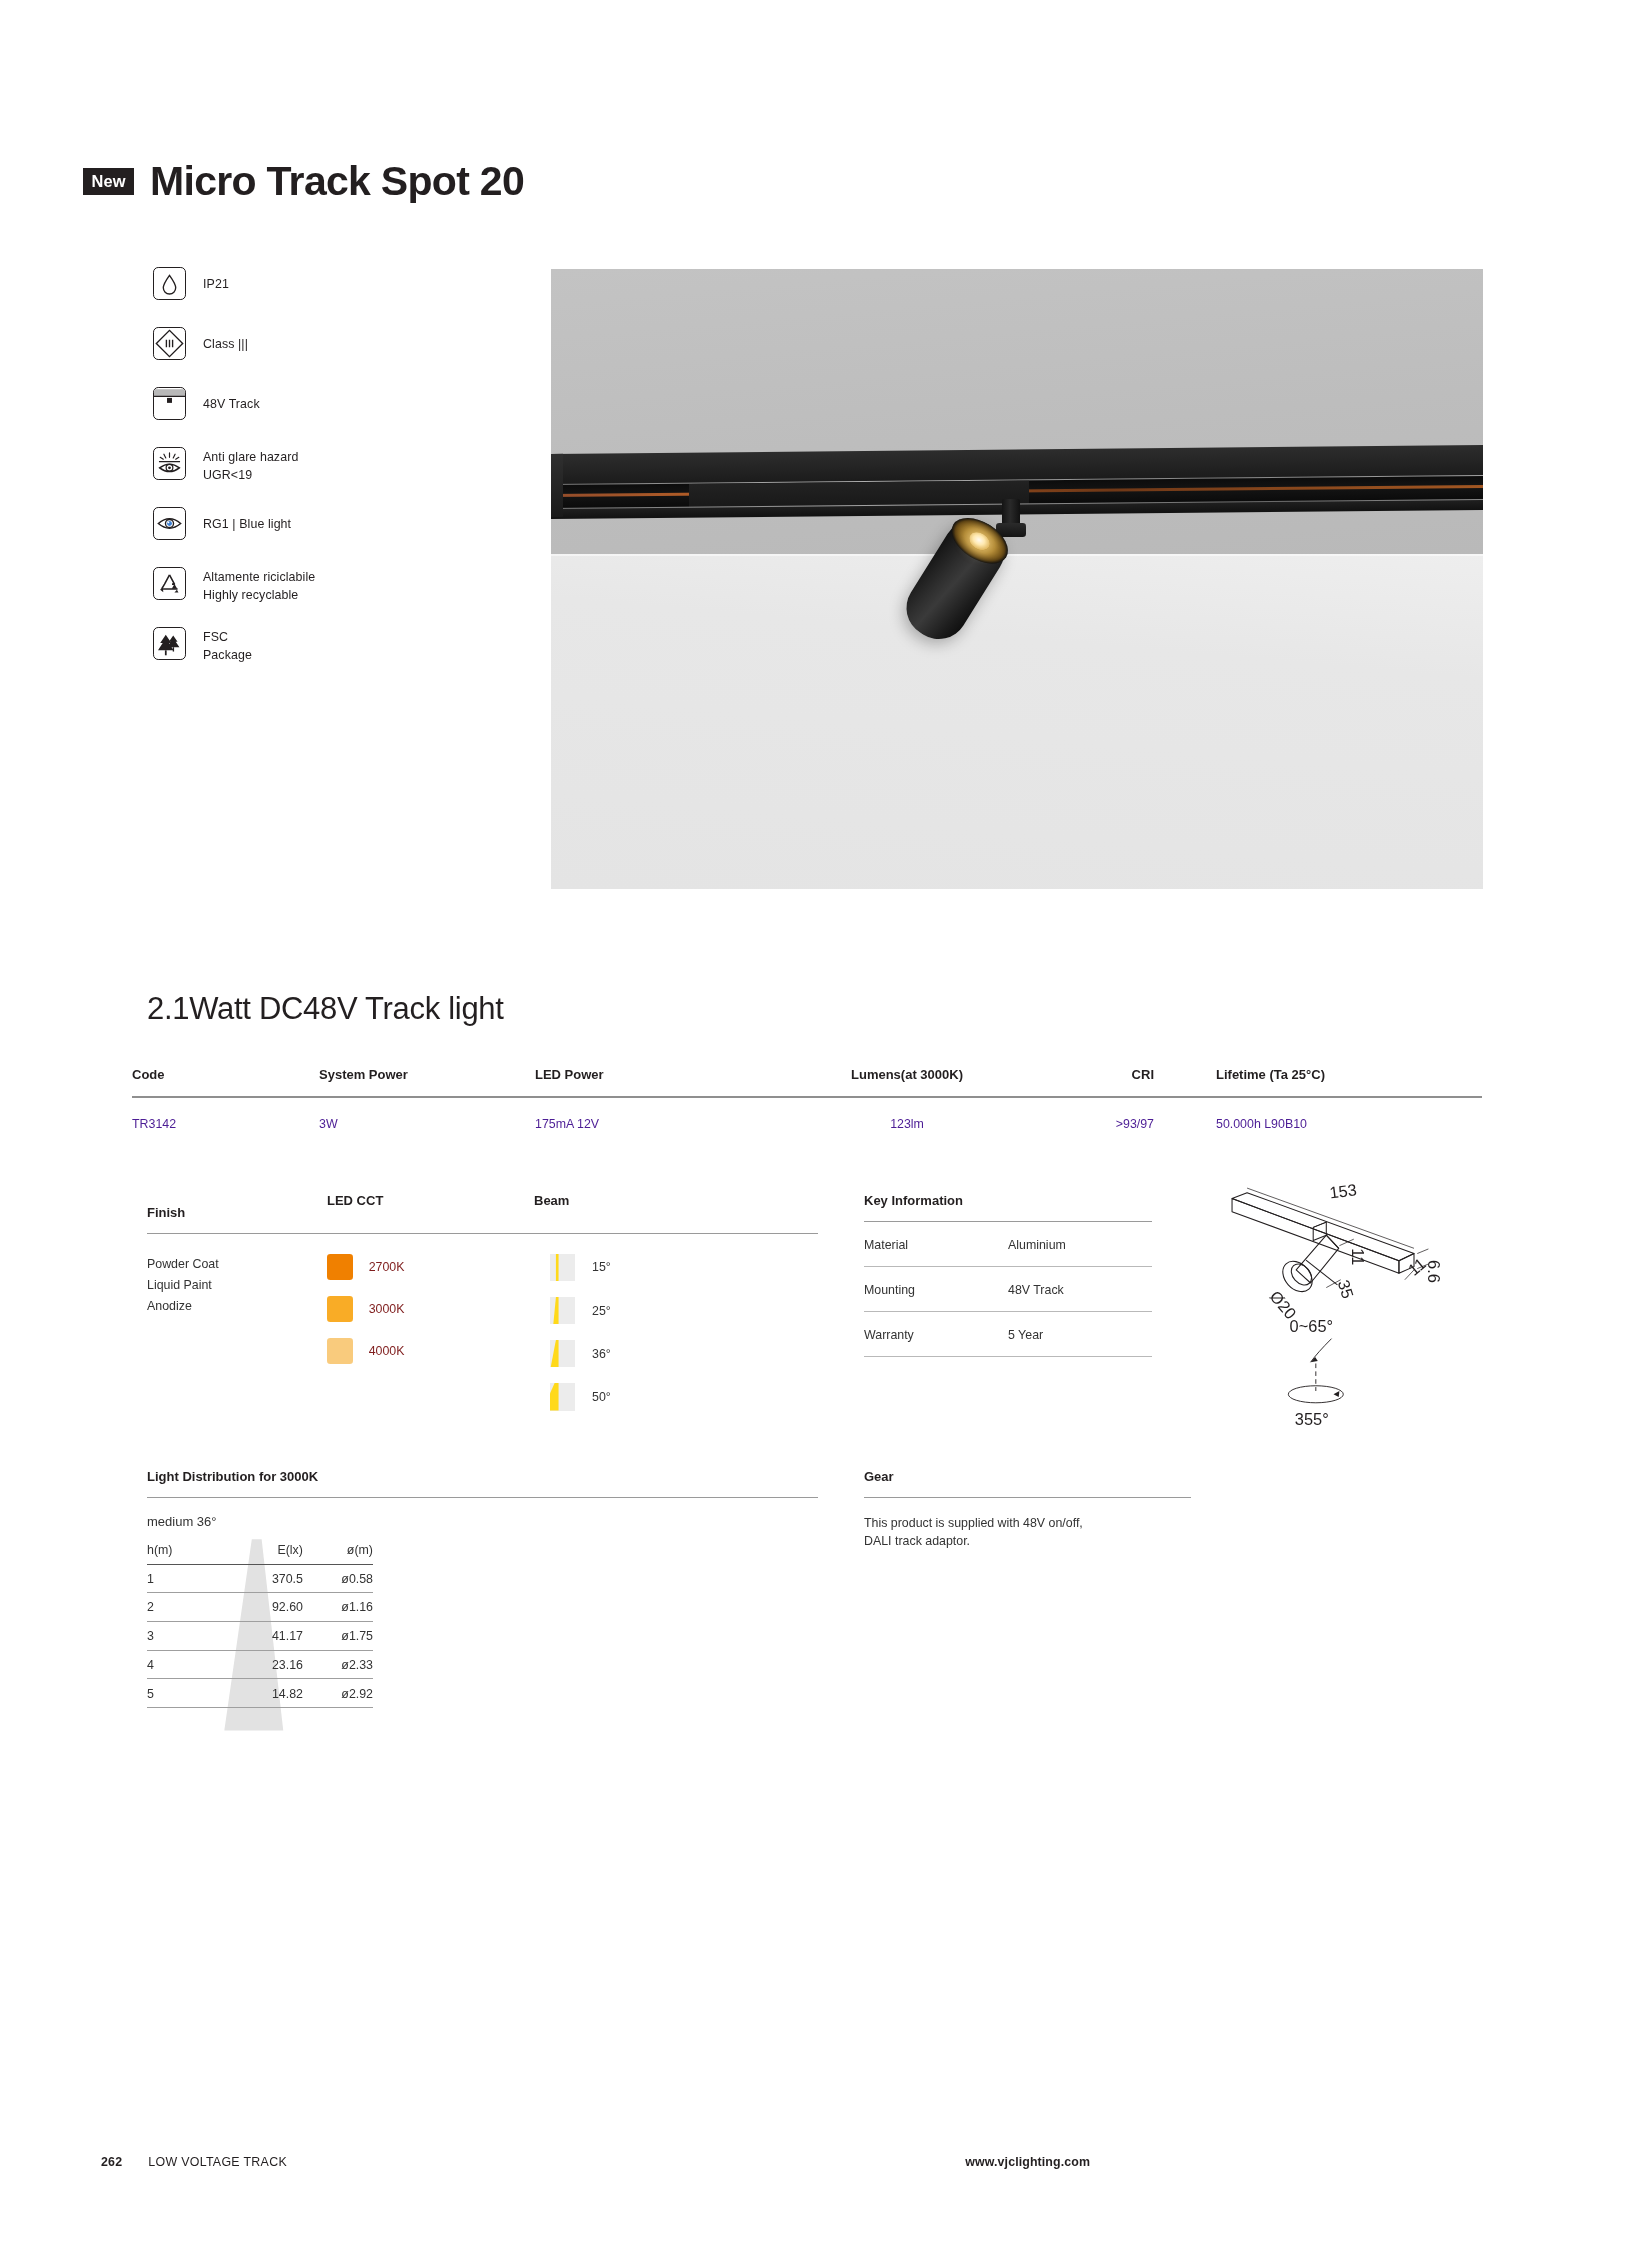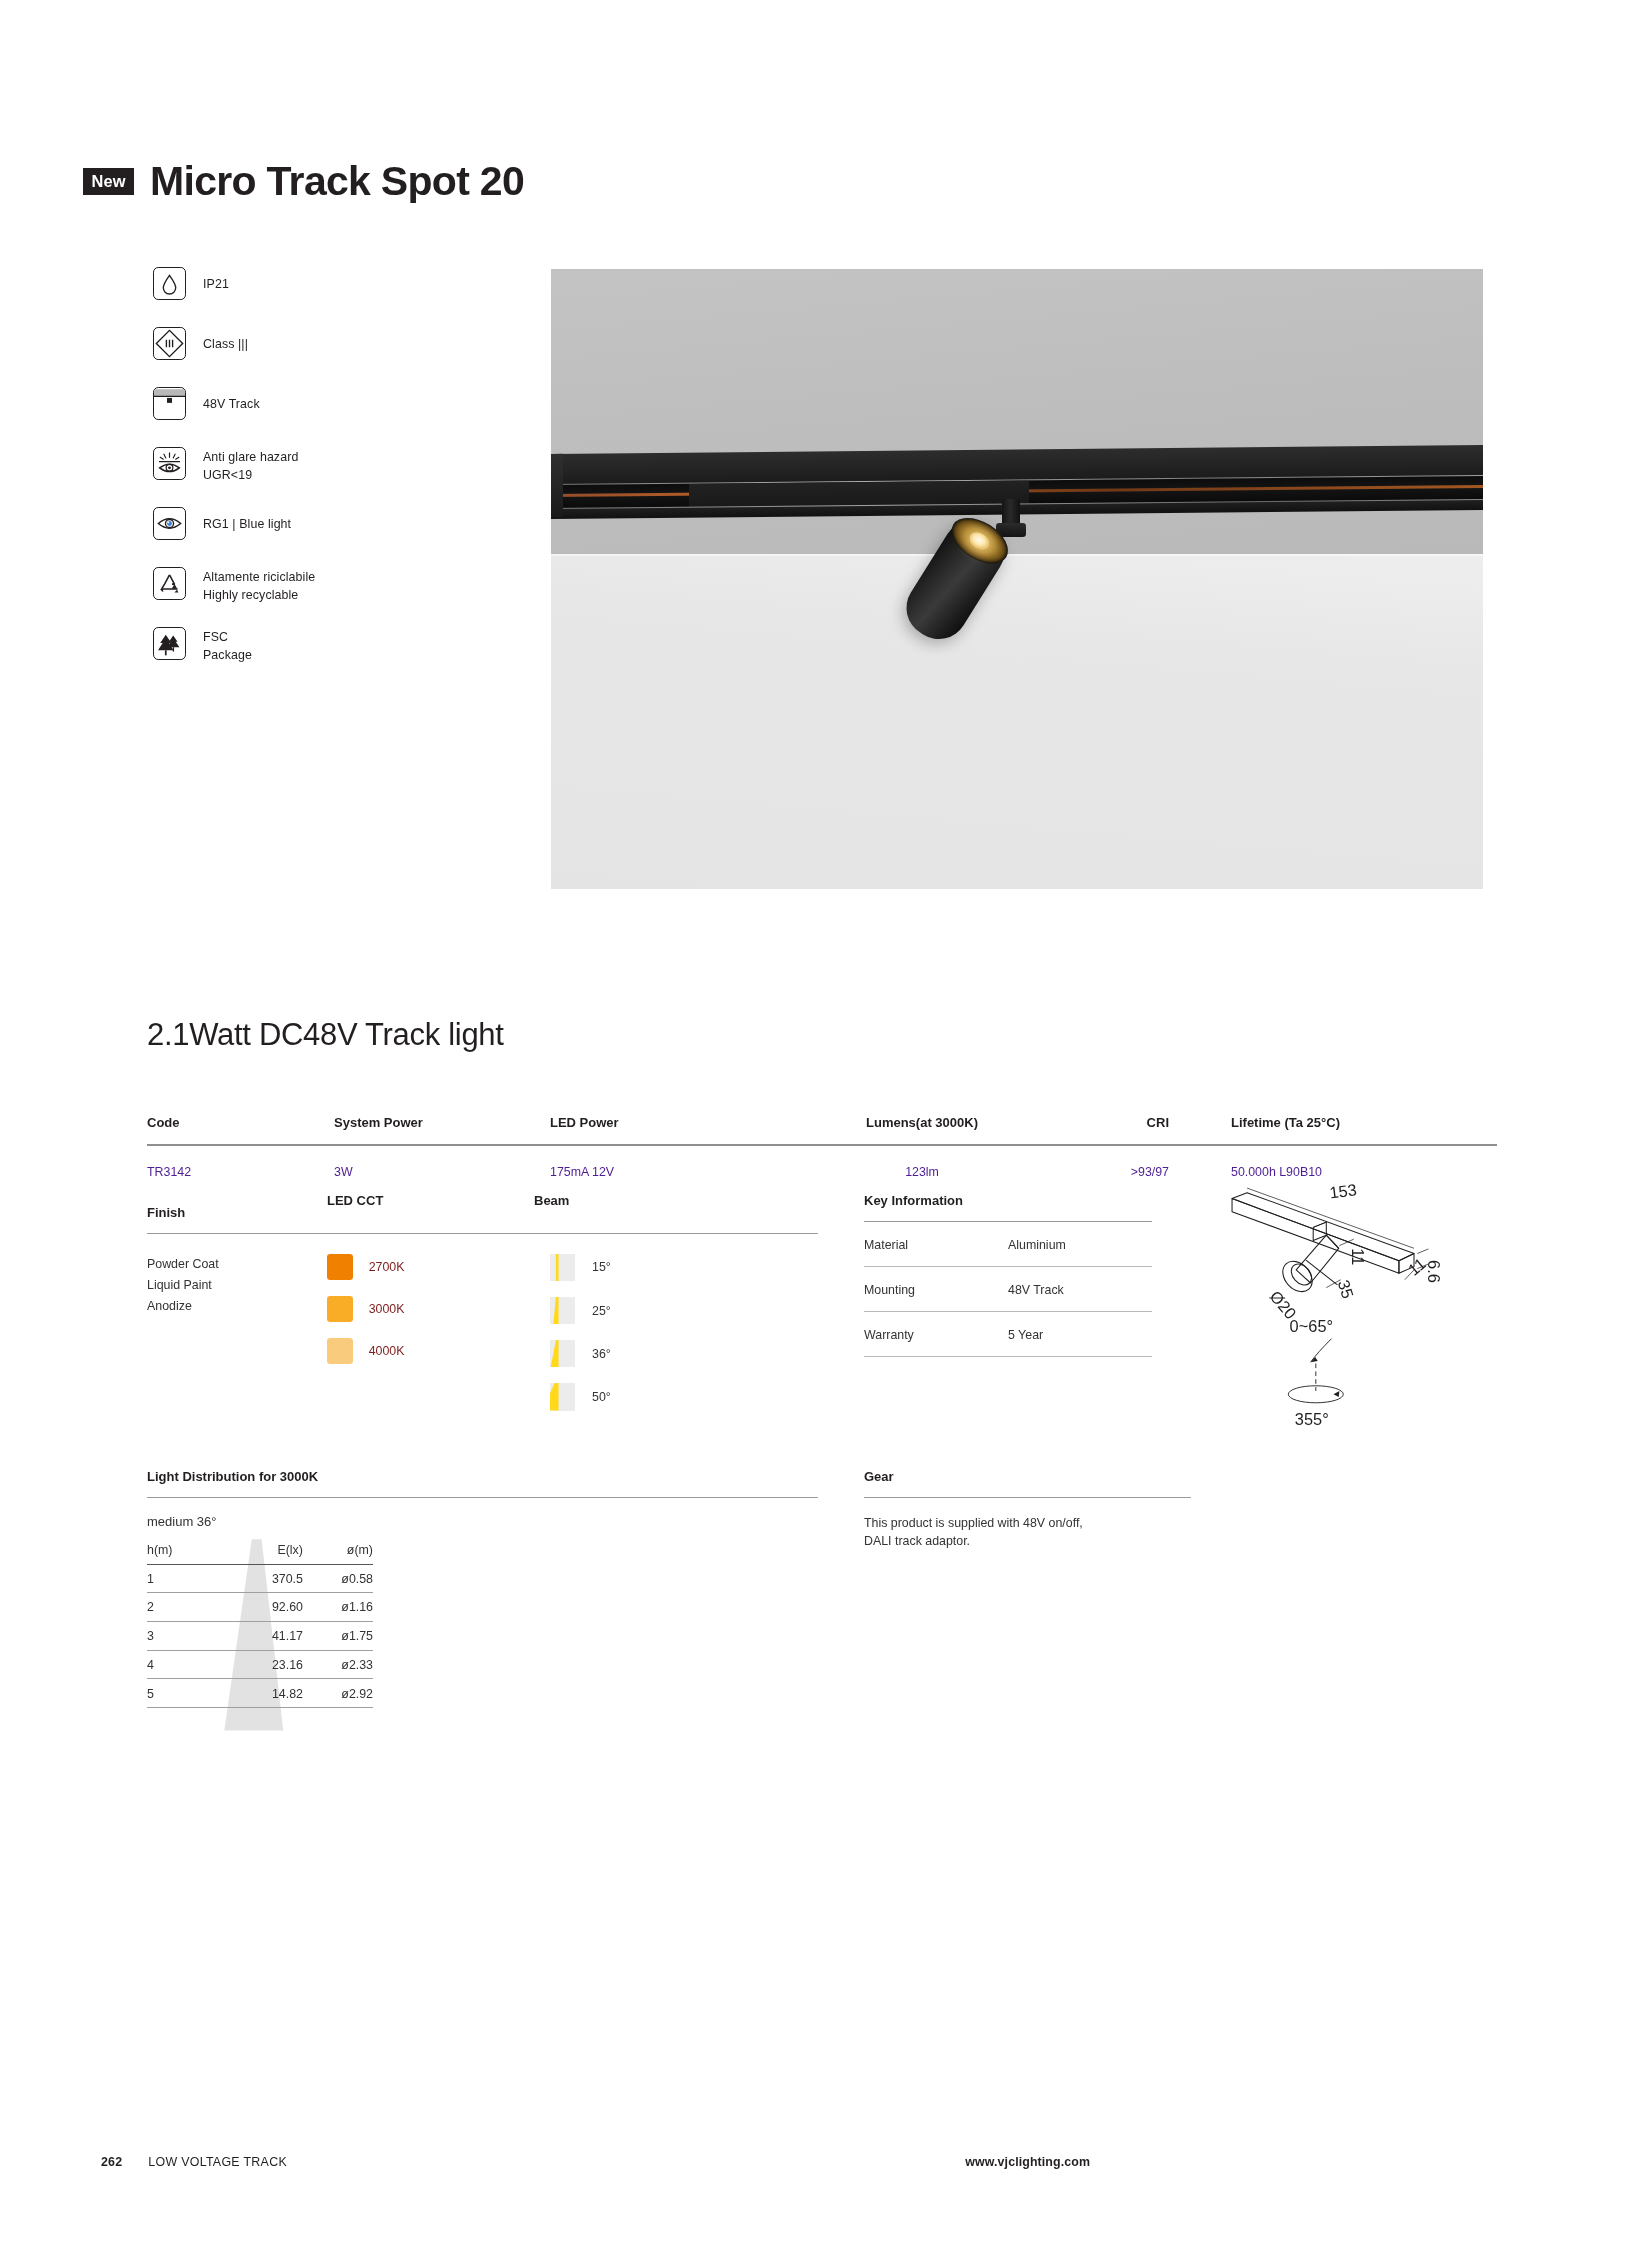--- a/index.html
+++ b/index.html
@@ -125,26 +125,26 @@
   }
   .spot-led {
     position:absolute; left:20px; top:11px; width:22px; height:15.7px;
     border-radius:50%;
     background:radial-gradient(ellipse at 45% 45%, #fffaf0 0%, #ffe9b0 35%, #e0b861 70%, #8a6520 100%);
     box-shadow:0 0 10.5px 3.3px rgba(255,224,150,.55);
   }
 
   
   .subtitle {
-    position:absolute; left:147px; top:1017px;
+    position:absolute; left:147px; top:991px;
     font-size:31px; font-weight:normal; letter-spacing:-0.3px;
   }
 
   
-  .spec { position:absolute; left:147px; top:1067px; width:1350px;margin-top:48px; }
+  .spec { position:absolute; left:132px; top:1067px; width:1350px; }
   .spec-row { display:flex; }
   .spec-head { font-size:13px; font-weight:bold; padding-bottom:14.4px; }
   .spec-rule { height:1.3px; background:#8f8f8f; width:100%; }
   .spec-val { font-size:12.4px; padding-top:19.6px; color:#4c1d95; }
   .c1{ width:187px; } .c2{ width:216px; } .c3{ width:236px; }
   .c4{ width:272px;text-align:center; } .c5{ width:173px; text-align:right; padding-right:62px; box-sizing:border-box; }
   .c6{ flex:1; }
 
   
   .sec-head { font-size:13px; font-weight:bold; margin-bottom:13px; }

